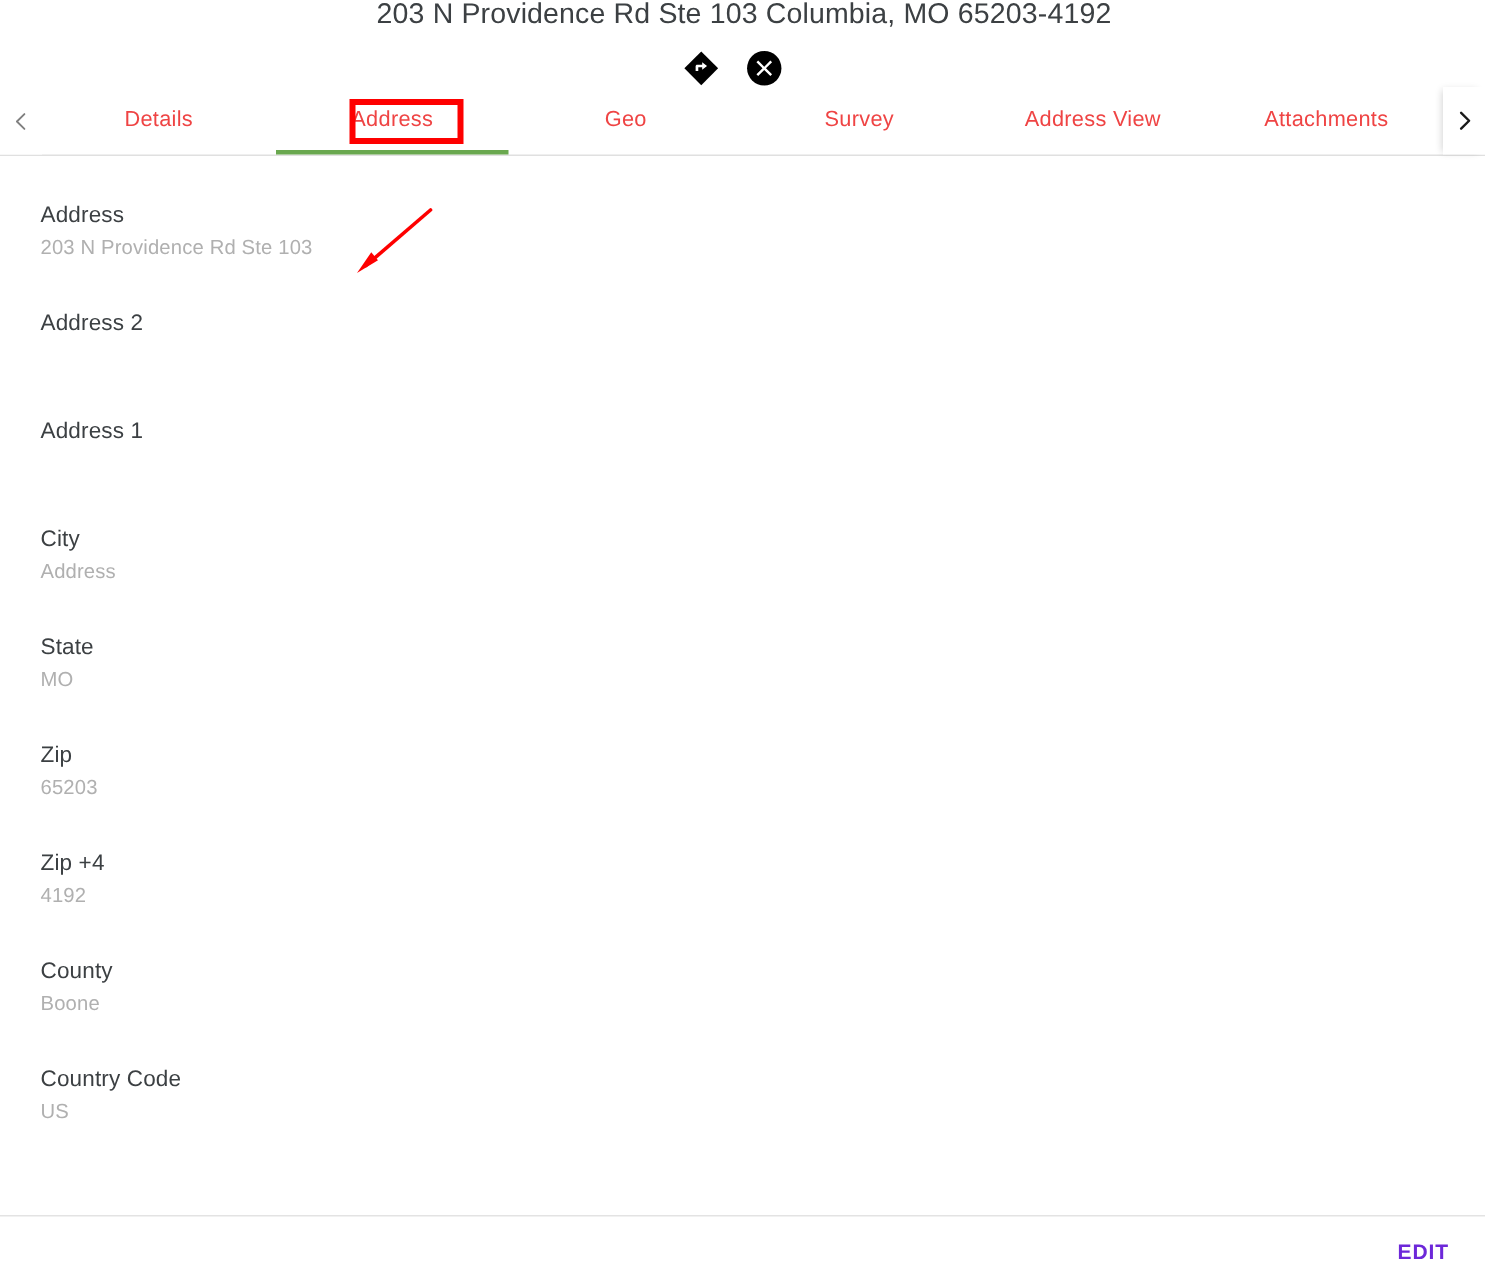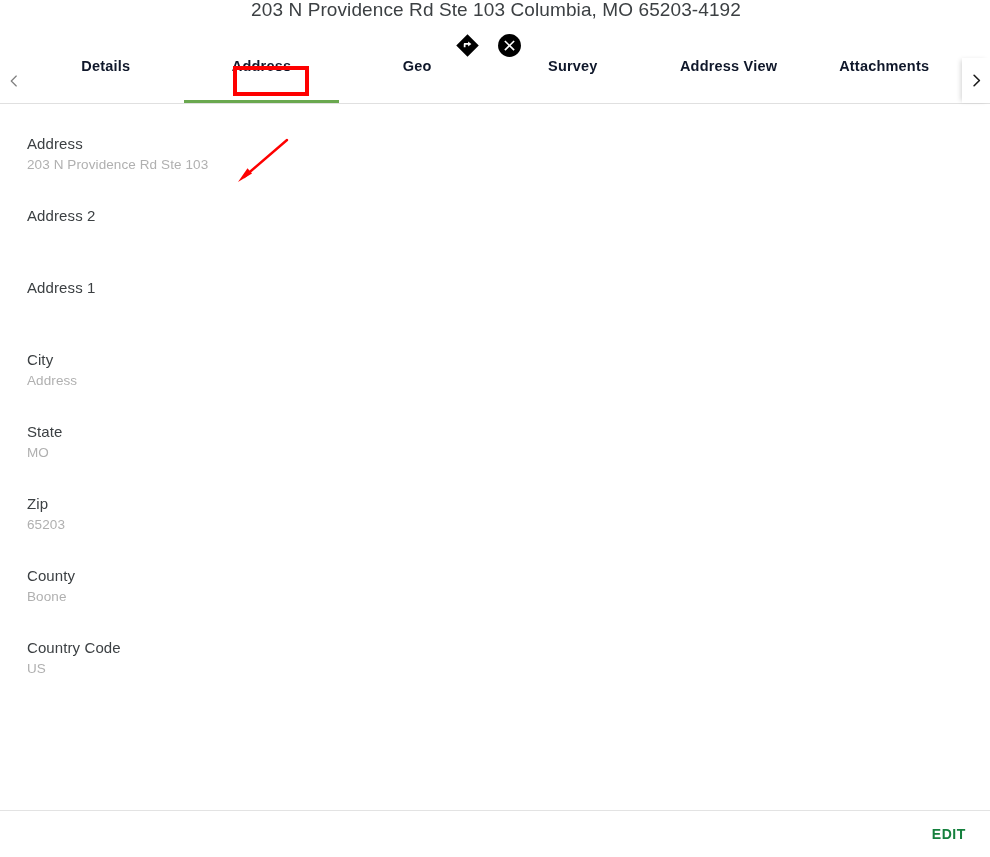--- a/index.html
+++ b/index.html
@@ -75,25 +75,25 @@
   .tabs {
     flex: 1 1 auto;
     display: flex;
     align-items: stretch;
     position: relative;
     overflow: hidden;
   }
   .tab {
     flex: 1 1 0;
     display: flex;
-    align-items: flex-start;
+    align-items: center;
     justify-content: center;
     font-size: 14.5px;
-    font-weight: bold;
-    color: #0f172a;
+    font-weight: normal;
+    color: #ef4444;
     letter-spacing: 0.2px;
     cursor: pointer;
     position: relative;
     user-select: none;
     box-sizing: border-box;
     padding-bottom: 2px;
   }
   .tab.active::after {
     content: "";
     position: absolute;
@@ -155,21 +155,21 @@
     display: flex;
     align-items: center;
     justify-content: flex-end;
     padding-right: 22px;
     box-sizing: border-box;
     background: #ffffff;
   }
   .edit-btn {
     font-size: 14px;
     font-weight: bold;
-    color: #15803d;
+    color: #6d28d9;
     letter-spacing: 0.6px;
     cursor: pointer;
     user-select: none;
     padding: 6px 2px;
   }
 </style>
 </head>
 <body>
 
 <div class="header">
@@ -251,20 +251,24 @@
   </div>
   <div class="field">
     <div class="field-label">State</div>
     <div class="field-value">MO</div>
   </div>
   <div class="field">
     <div class="field-label">Zip</div>
     <div class="field-value">65203</div>
   </div>
   <div class="field">
+    <div class="field-label">Zip +4</div>
+    <div class="field-value">4192</div>
+  </div>
+  <div class="field">
     <div class="field-label">County</div>
     <div class="field-value">Boone</div>
   </div>
   <div class="field">
     <div class="field-label">Country Code</div>
     <div class="field-value">US</div>
   </div>
 </div>
 
 <div class="footer">

